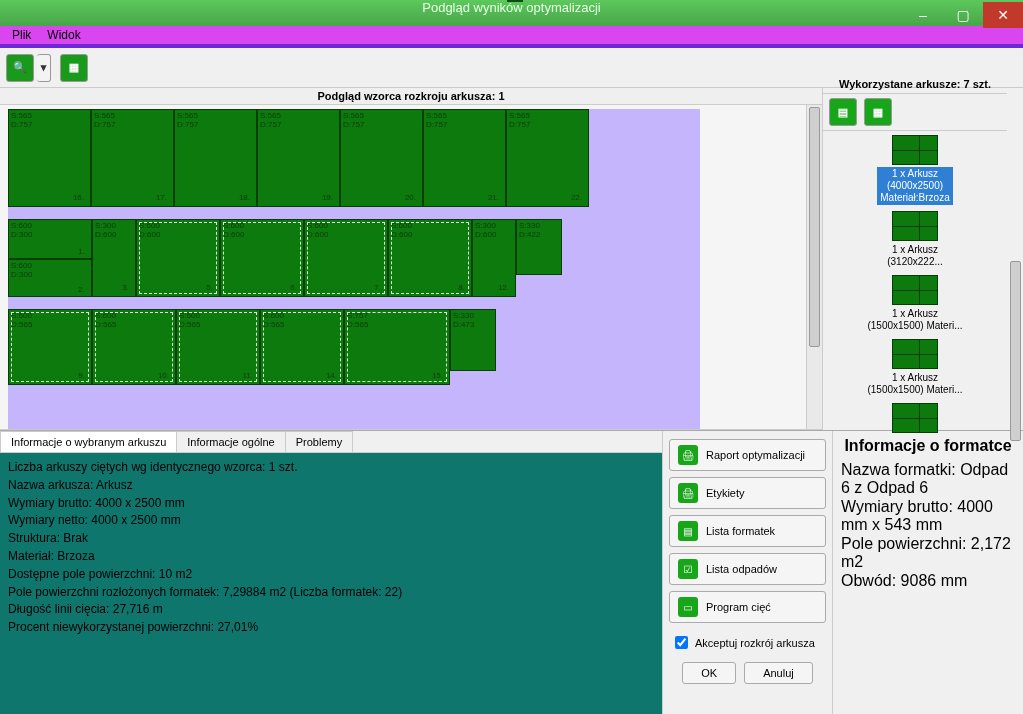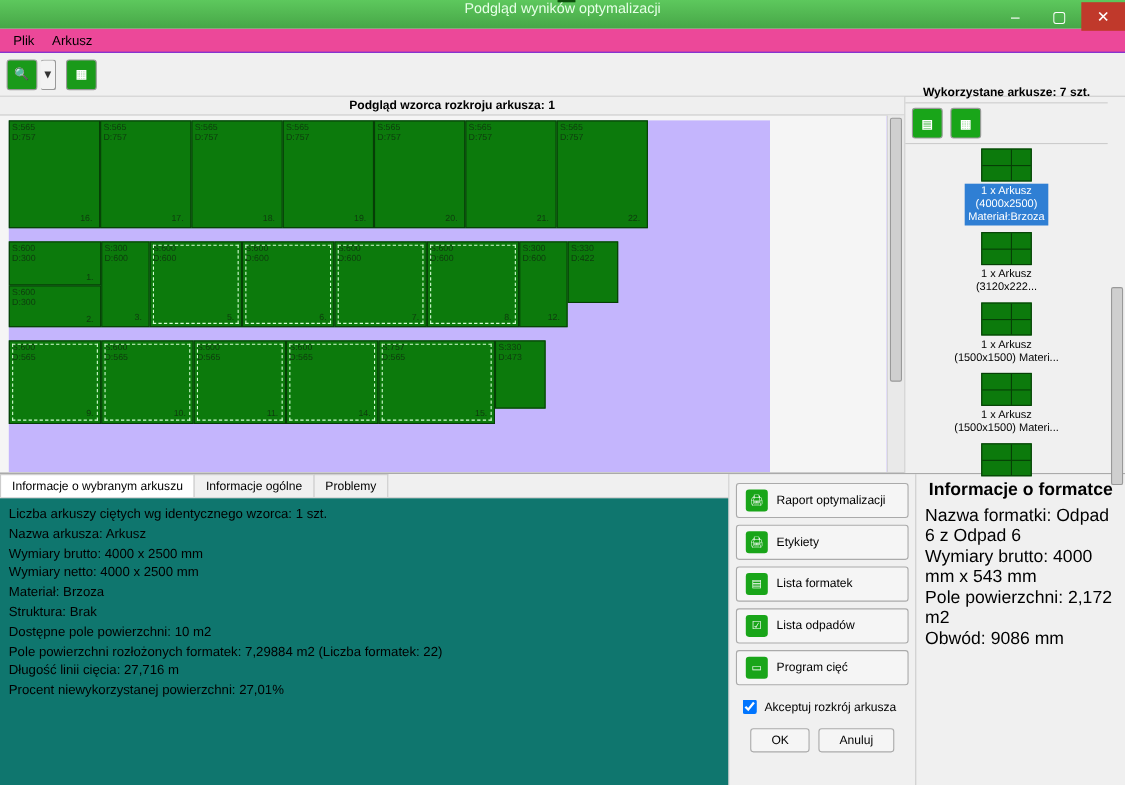--- a/index.html
+++ b/index.html
@@ -29,21 +29,21 @@
     background: #1a7a1a; border: 1px solid #0d4d0d;
   }
   .titlebar .title {
     position: absolute; left: 0; right: 0; text-align: center; color:#e6ffe6; font-weight: 500;
   }
   .winbtns { margin-left: auto; display: flex; }
   .winbtn { width: 40px; height: 26px; display:flex; align-items:center; justify-content:center; color:#fff; font-size:14px; }
   .winbtn.close { background:#c0392b; }
   
   .menubar {
-    height: 22px; border-bottom: 1px solid #6d28d9; display:flex; align-items:center; padding: 0 4px; font-size:12px; background:#ec4899;
+    height: 22px; border-bottom: 4px solid #6d28d9; display:flex; align-items:center; padding: 0 4px; font-size:12px; background:#d946ef;
   }
   .menubar .item { padding: 2px 8px; cursor:default; }
   
   .toolbar { height: 40px; display:flex; align-items:center; padding: 2px 6px; border-bottom:1px solid #ccc; }
   .toolbtn {
     width: 28px; height:28px; display:flex; align-items:center; justify-content:center;
     border:1px solid #999; border-radius:3px; margin-right:3px; background:#1a9a1a; color:#fff; font-weight:bold;
   }
   .toolbtn.dropdown-arrow{ background:#f3f3f3; color:#333; width:14px; border-left:none;}
   .toolbar-spacer{width:6px;}
@@ -117,21 +117,21 @@
   <div class="title">Podgląd wyników optymalizacji</div>
   <div class="winbtns">
     <div class="winbtn">–</div>
     <div class="winbtn">▢</div>
     <div class="winbtn close">✕</div>
   </div>
 </div>
 
 <div class="menubar">
   <div class="item">Plik</div>
-  <div class="item">Arkusz</div>
+  <div class="item">Widok</div>
 </div>
 
 <div class="toolbar">
   <div class="toolbtn" title="zoom">
     <span>🔍</span>
   </div>
   <div class="toolbtn dropdown-arrow">
     <span>▾</span>
   </div>
   <div class="toolbar-spacer"></div>
@@ -290,22 +290,22 @@
       <div class="tabs">
         <div class="tab active">Informacje o wybranym arkuszu</div>
         <div class="tab">Informacje ogólne</div>
         <div class="tab">Problemy</div>
       </div>
       <div class="tab-content">
         <p>Liczba arkuszy ciętych wg identycznego wzorca: 1 szt.</p>
         <p>Nazwa arkusza: Arkusz</p>
         <p>Wymiary brutto: 4000 x 2500 mm</p>
         <p>Wymiary netto: 4000 x 2500 mm</p>
+        <p>Struktura: Brak</p>
         <p>Materiał: Brzoza</p>
-        <p>Struktura: Brak</p>
         <p>Dostępne pole powierzchni: 10 m2</p>
         <p>Pole powierzchni rozłożonych formatek: 7,29884 m2  (Liczba formatek: 22)</p>
         <p>Długość linii cięcia: 27,716 m</p>
         <p>Procent niewykorzystanej powierzchni: 27,01%</p>
       </div>
     </div>
 
     <div class="btn-col">
       <div class="bigbtn">
         <span class="icon">🖨</span>

